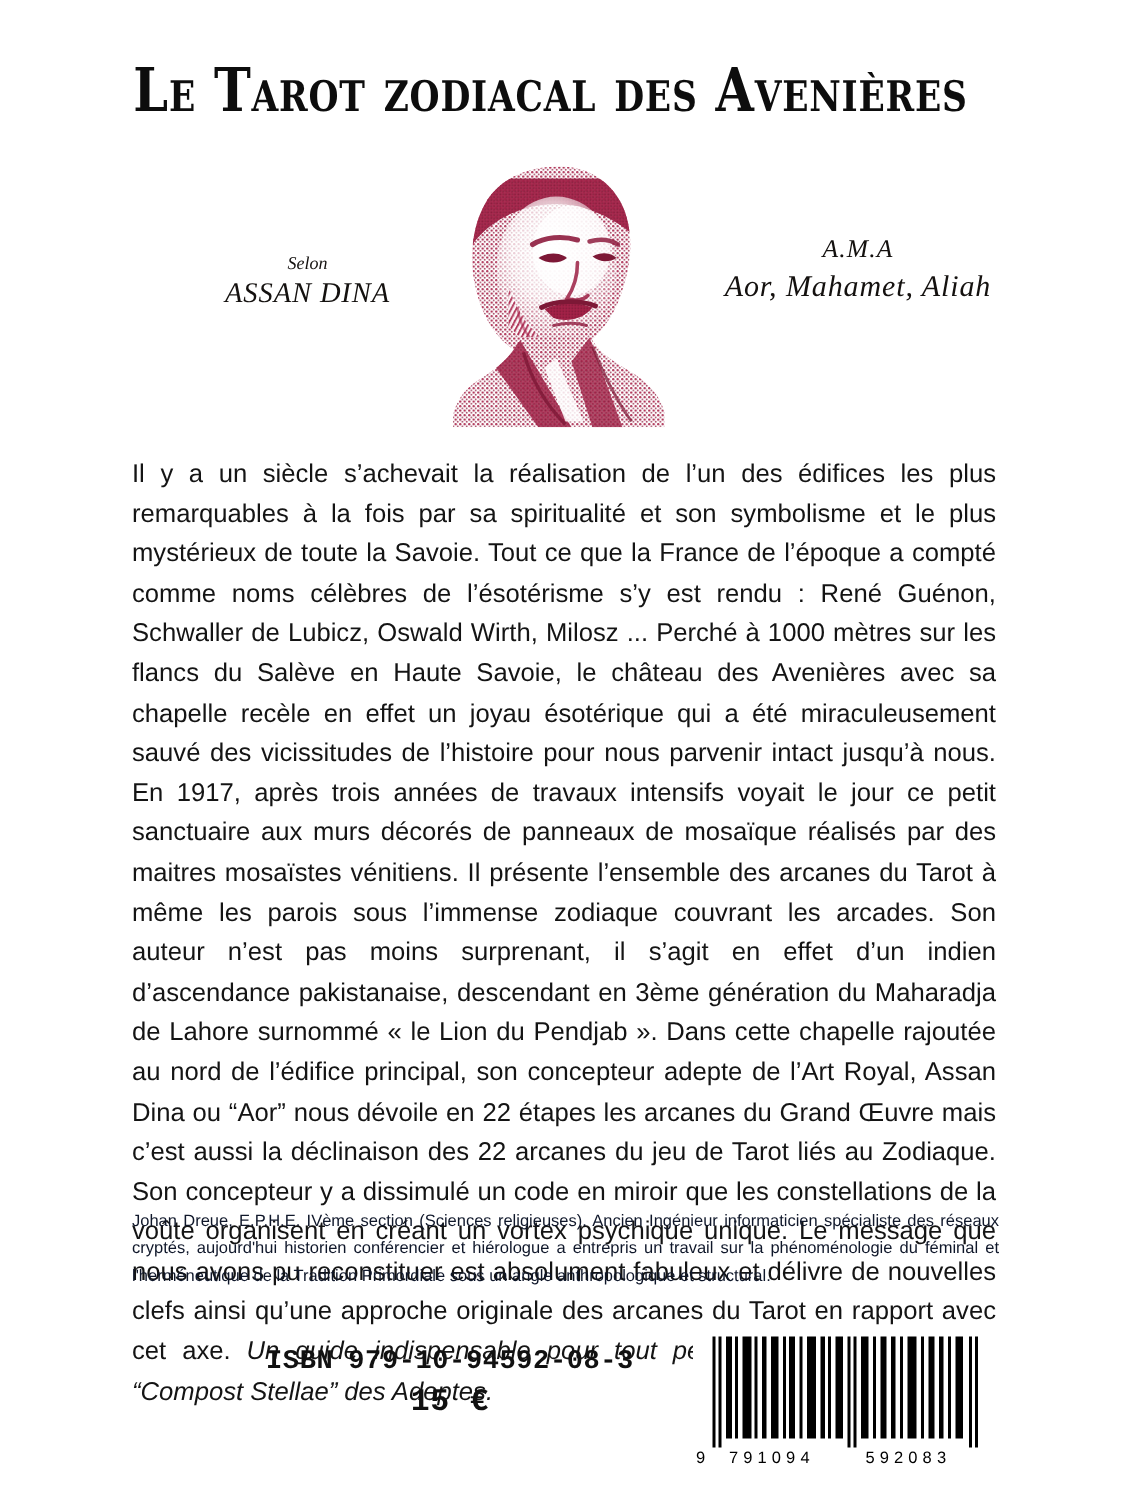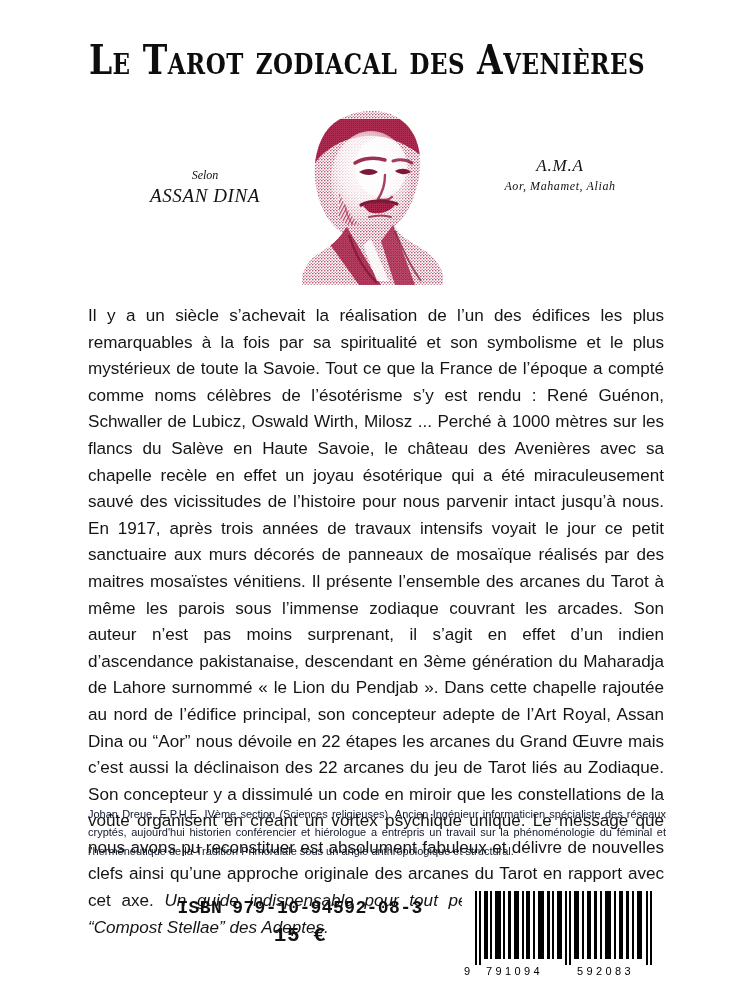--- a/index.html
+++ b/index.html
@@ -52,29 +52,29 @@
     font-family: "Liberation Serif", serif;
     color: #14110f;
     line-height: 1.35;
   }
   .credit-left {
     left: 120px;
     top: 62px;
     width: 170px;
   }
   .credit-right {
-    left: 460px;
+    left: 472px;
     top: 50px;
     width: 200px;
     text-align: center;
   }
   .credit .line1 { font-size: 12px; }
   .credit .line2 { font-size: 19px; letter-spacing: 0.6px; }
   .credit-right .line1 { font-size: 17px; letter-spacing: 0.8px; }
-  .credit-right .line2 { font-size: 12px; font-style: italic; }
+  .credit-right .line2 { font-size: 20px; font-style: italic; }
 
   .portrait {
     position: absolute;
     left: 285px;
     top: 0px;
     width: 175px;
     height: 180px;
   }
   .portrait svg { display: block; }
 

